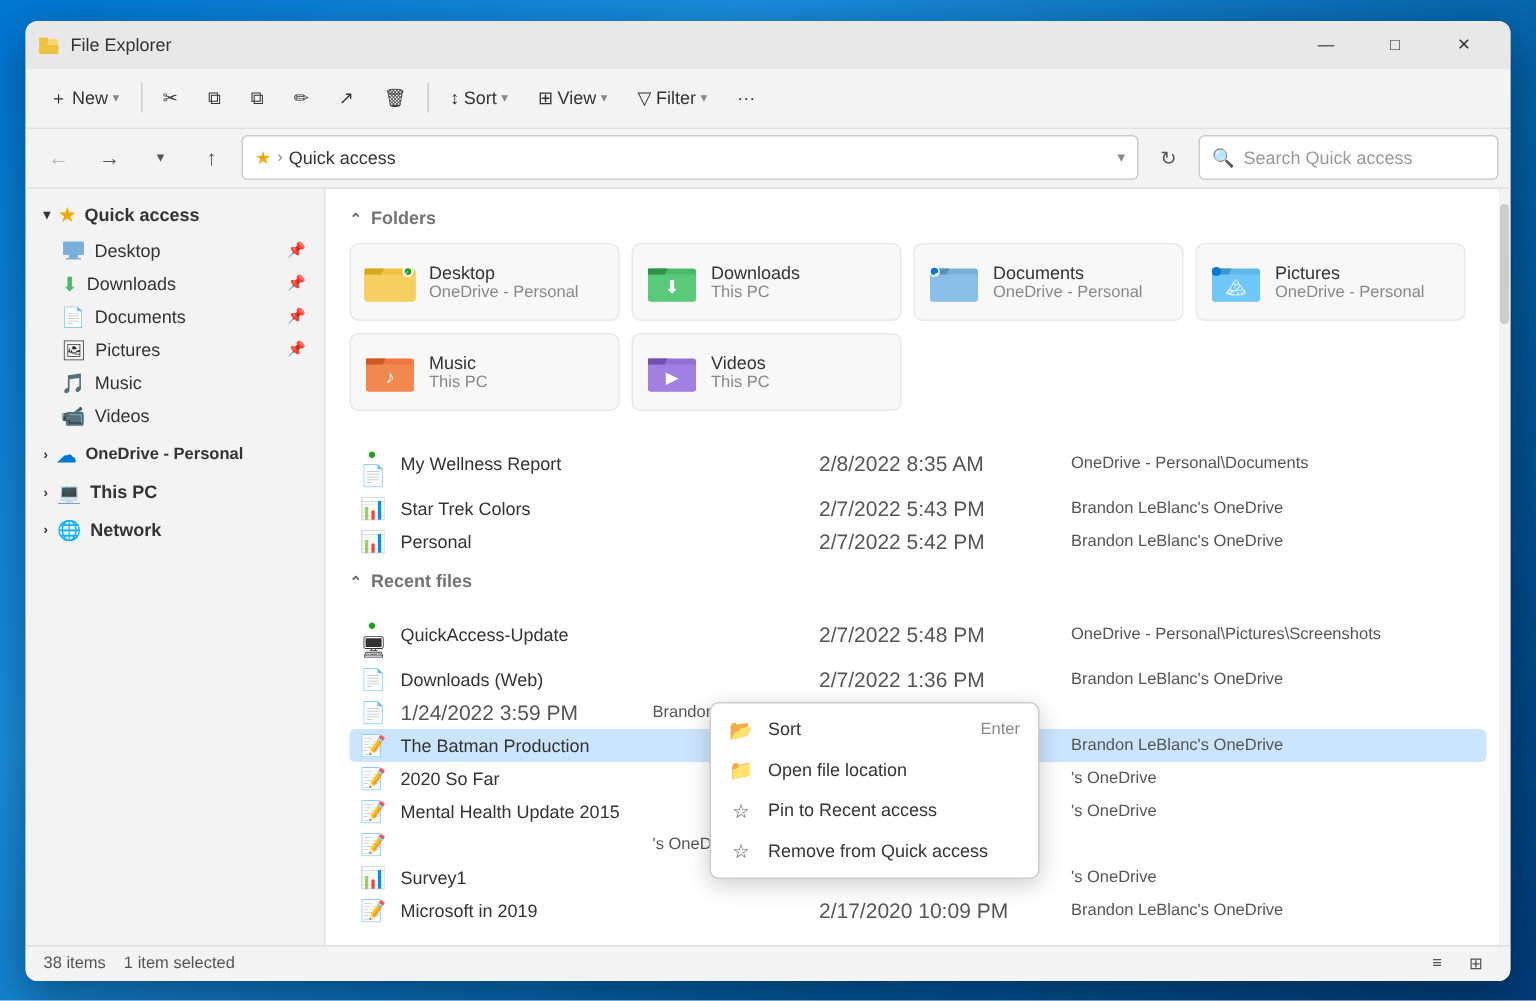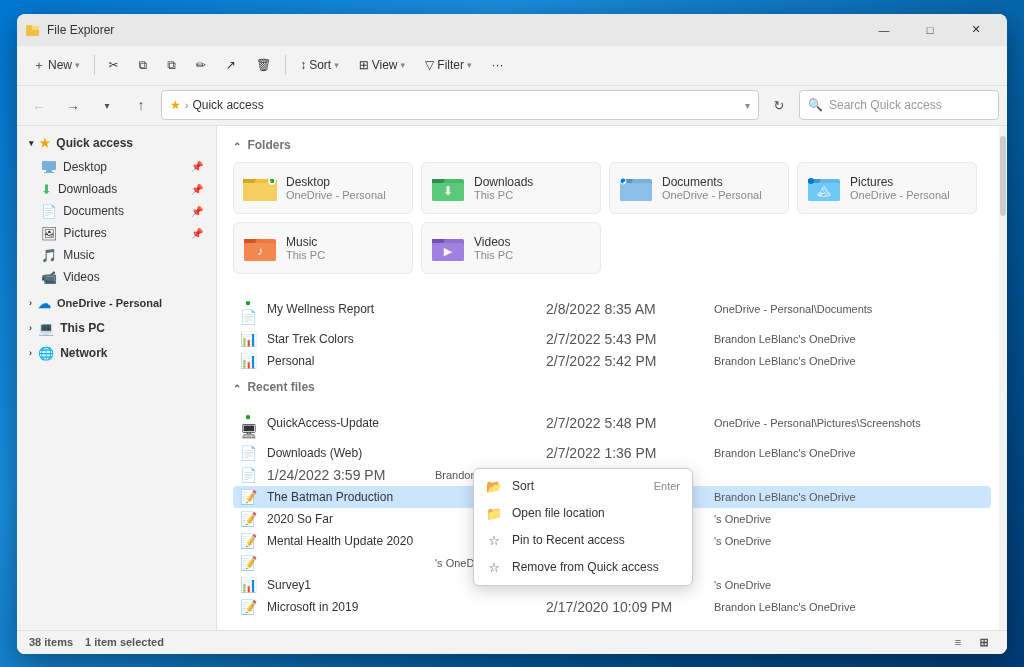--- a/index.html
+++ b/index.html
@@ -281,21 +281,20 @@
       height: 24px;
       background: #f3f3f3;
       border-top: 1px solid #e0e0e0;
       display: flex;
       align-items: center;
       padding: 0 12px;
       font-size: 11px;
       color: #555;
       gap: 12px;
       flex-shrink: 0;
-      font-weight: bold;
     }
     .statusbar-right {
       margin-left: auto;
       display: flex;
       gap: 4px;
     }
     .statusbar-view-btn {
       width: 22px;
       height: 18px;
       display: flex;
@@ -656,21 +655,21 @@
           <span class="file-location">Brandon LeBlanc's OneDrive</span>
         </div>
         <div class="file-row">
           <span class="file-icon">📝</span>
           <span class="file-name">2020 So Far</span>
           <span class="file-date"></span>
           <span class="file-location">'s OneDrive</span>
         </div>
         <div class="file-row">
           <span class="file-icon">📝</span>
-          <span class="file-name">Mental Health Update 2020</span>
+          <span class="file-name">Mental Health Update 2015</span>
           <span class="file-date"></span>
           <span class="file-location">'s OneDrive</span>
         </div>
         <div class="file-row">
           <span class="file-icon">📝</span>
           <span class="file-date"></span>
           <span class="file-location">'s OneDrive</span>
         </div>
         <div class="file-row">
           <span class="file-icon" style="color:#22a022">📊</span>

